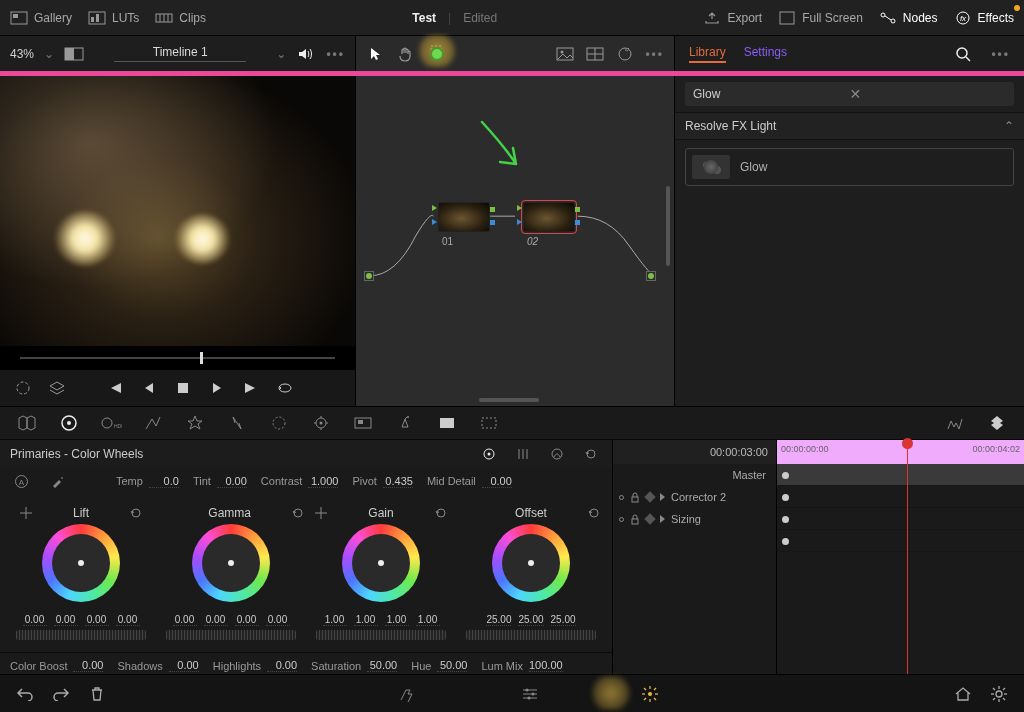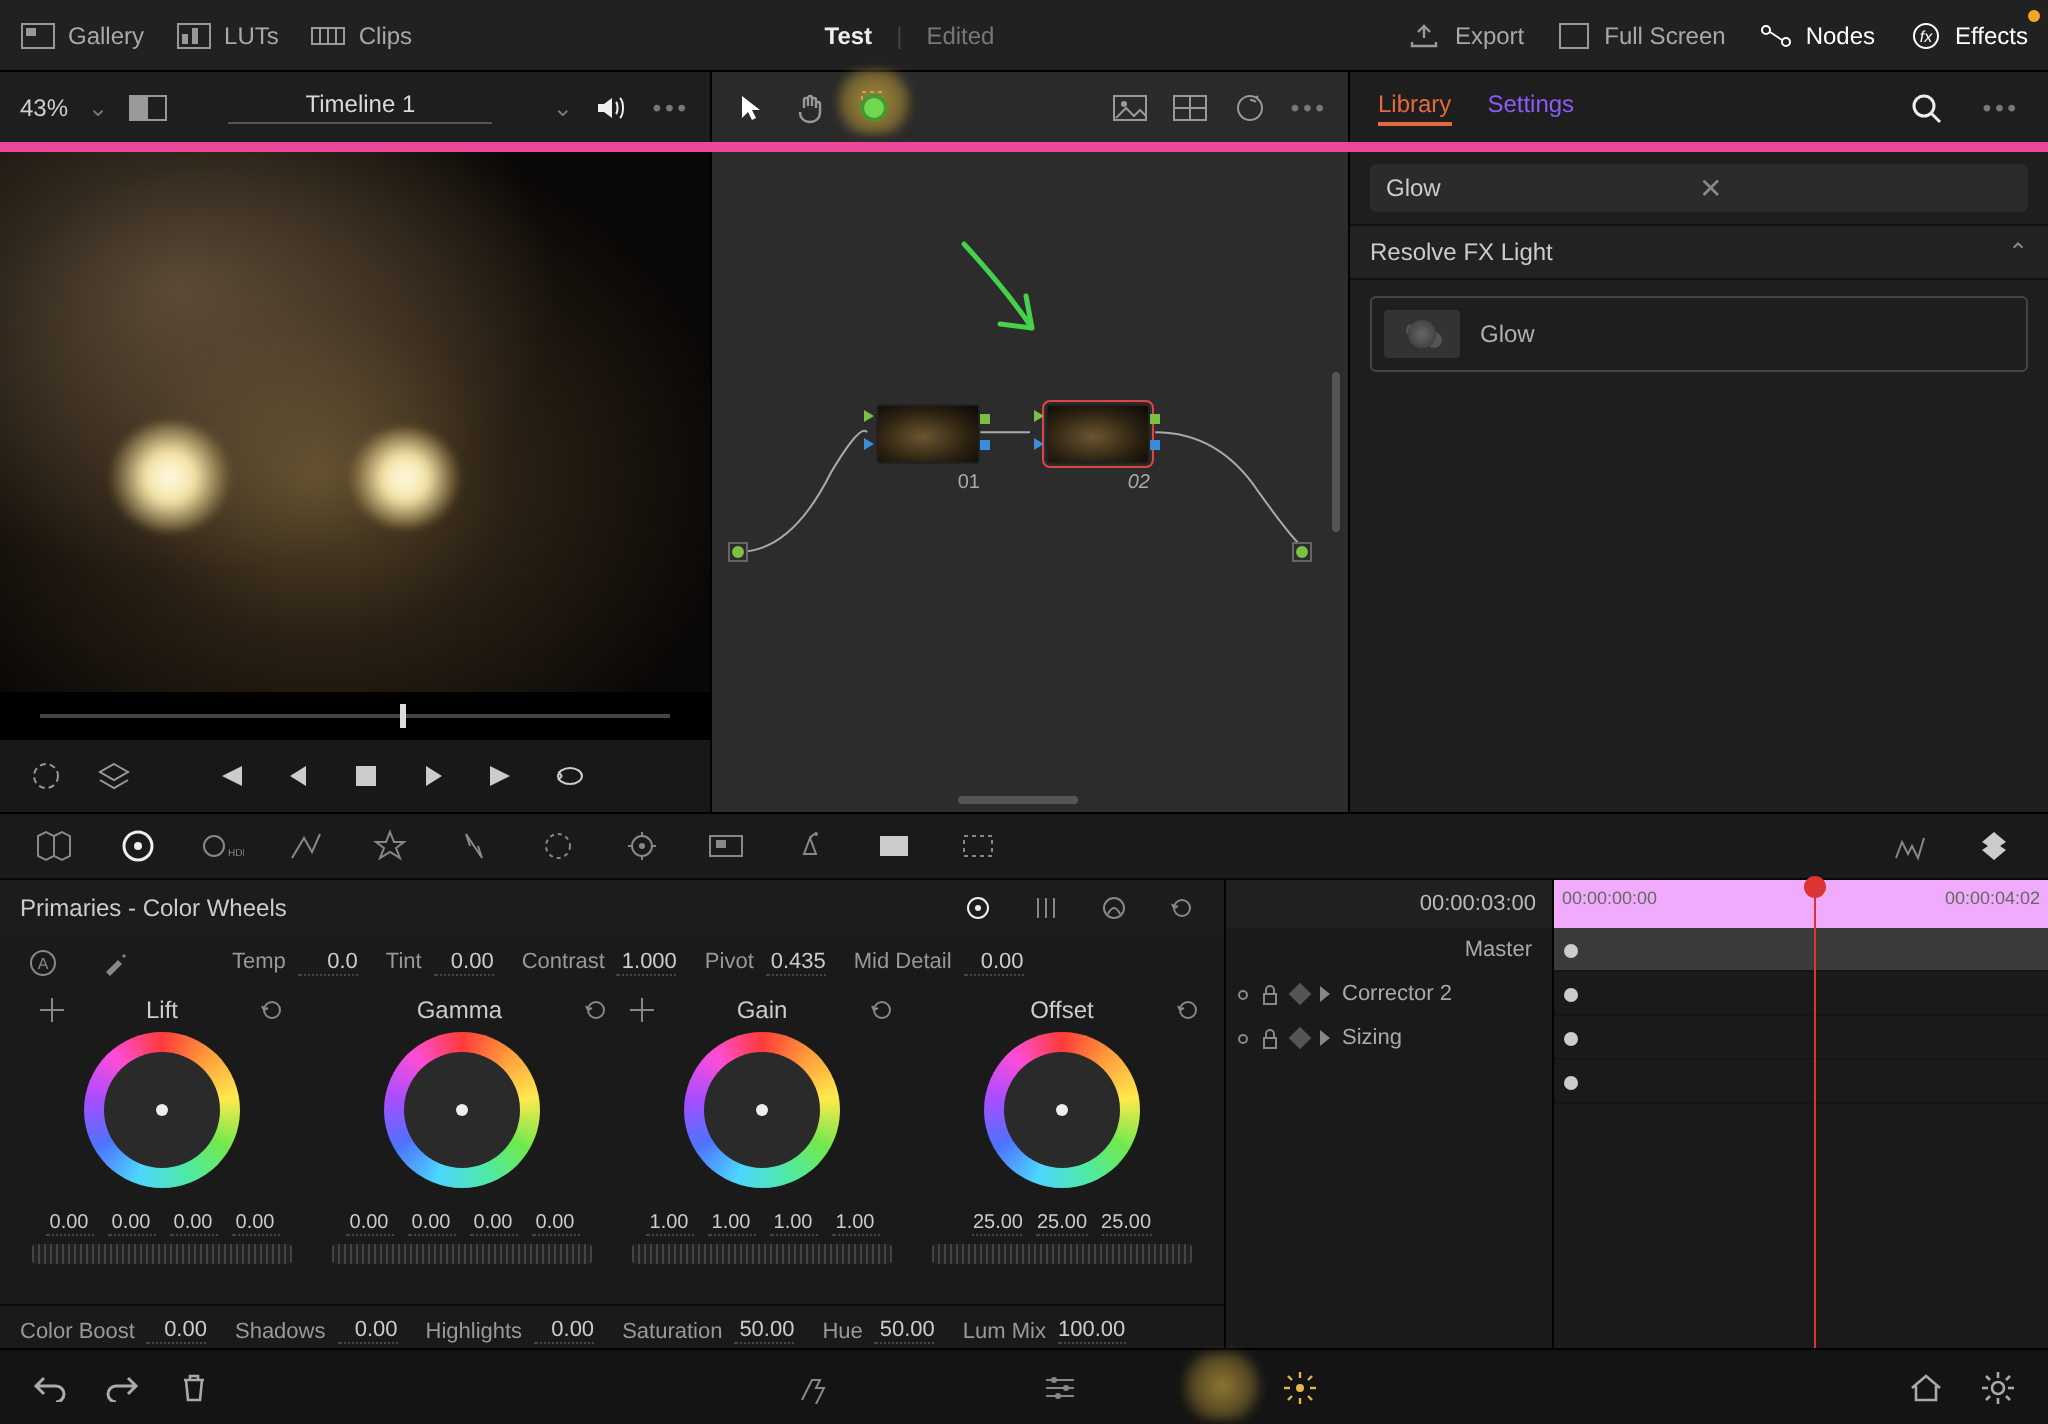--- a/index.html
+++ b/index.html
@@ -50,21 +50,21 @@
   .scrub { height: 24px; display: flex; align-items: center; padding: 0 20px; }
   .scrub-track { flex: 1; height: 2px; background: #444; position: relative; }
   .scrub-head { position: absolute; left: 57%; top: -5px; width: 3px; height: 12px; background: #ddd; }
   .transport { height: 36px; display: flex; align-items: center; gap: 12px; padding: 0 12px; background: #181818; }
   .transport .tool-ico { width: 22px; }
 
   .nodegraph { width: 320px; background: #2c2c2c; position: relative; border-left: 1px solid #000; border-right: 1px solid #000; }
   .node { position: absolute; width: 52px; }
   .node-thumb { width: 52px; height: 30px; background: radial-gradient(ellipse at 45% 55%, #6a5530 0%, #2a2010 60%, #0a0806 100%); border: 1px solid #222; border-radius: 2px; }
   .node-thumb.selected { outline: 1px solid #d44; outline-offset: 1px; }
-  .node-lbl { font-size: 10px; color: #aaa; text-align: right; margin-top: 4px; padding-left: 4px; }
+  .node-lbl { font-size: 10px; color: #aaa; text-align: left; margin-top: 4px; padding-left: 4px; }
   .port { position: absolute; width: 5px; height: 5px; }
   .port.green { background: #7bc043; left: -4px; top: 5px; }
   .port.green.r { left: auto; right: -5px; }
   .port.blue { background: #3a8dd8; left: -4px; top: 18px; }
   .port.blue.r { left: auto; right: -5px; }
   .port.tri { width:0; height:0; border-top:3px solid transparent; border-bottom:3px solid transparent; border-left:5px solid #7bc043; background: none; left:-6px; top:3px; }
   .port.tri.b { border-left-color:#3a8dd8; top:17px; }
   .sidein { position: absolute; left: 8px; top: 195px; width: 10px; height: 10px; background: #2c2c2c; border: 1px solid #666; }
   .sidein::after { content:''; position:absolute; width:6px; height:6px; background:#7bc043; left:1px; top:1px; border-radius:50%; }
   .sideout { position: absolute; right: 18px; top: 195px; width: 10px; height: 10px; background: #2c2c2c; border: 1px solid #666; }
@@ -93,21 +93,21 @@
   .bottom { display: flex; height: 238px; background: #1a1a1a; }
   .primaries { width: 612px; display: flex; flex-direction: column; }
   .prim-header { display: flex; align-items: center; padding: 4px 10px; height: 28px; background: #1c1c1c; justify-content: space-between; }
   .prim-title { color: #ccc; }
   .prim-hicons { display: flex; gap: 12px; align-items: center; }
   .adjust-row { display: flex; align-items: center; padding: 4px 10px; height: 26px; gap: 14px; }
   .adj-item { display: flex; align-items: center; gap: 6px; }
   .adj-lbl { color: #999; font-size: 11px; }
   .adj-val { color: #ccc; font-size: 11px; border-bottom: 1px dotted #444; min-width: 30px; text-align: right; }
   .wheels { display: flex; justify-content: space-around; padding: 4px 6px; flex:1; }
-  .wheel-col { display: flex; flex-direction: column; align-items: center; width: 148px; }
+  .wheel-col { display: flex; flex-direction: column; align-items: center; width: 148px; justify-content: center; }
   .wheel-head { display:flex; align-items:center; width:100%; justify-content:center; gap:40px; margin-bottom:4px;}
   .wheel-lbl { color: #ccc; font-size: 12px; }
   .wheel { width: 78px; height: 78px; border-radius: 50%; background: conic-gradient(#ff3b3b, #ff9c3b, #ffe94d, #6fe94d, #4de9a8, #4dd6ff, #4d73ff, #a94dff, #ff4dd6, #ff3b3b); display:flex; align-items:center; justify-content:center; position:relative;}
   .wheel::before { content:''; position:absolute; inset:10px; border-radius:50%; background:#2a2a2a; }
   .wheel::after { content:''; position:absolute; width:6px; height:6px; border-radius:50%; background:#eee; }
   .wheel-vals { display: flex; gap: 7px; margin-top: 12px; }
   .wv { font-size: 10px; color: #ccc; border-bottom: 1px dotted #444; min-width: 24px; text-align: center; }
   .jog { width: 130px; height: 10px; margin-top: 4px; background: repeating-linear-gradient(90deg, #444 0 1px, #222 1px 3px); border-radius:2px;}
   .reset-ico { width:14px; height:14px; color:#777; cursor:pointer; }
   .pick-ico { width:14px; height:14px; color:#777; }

